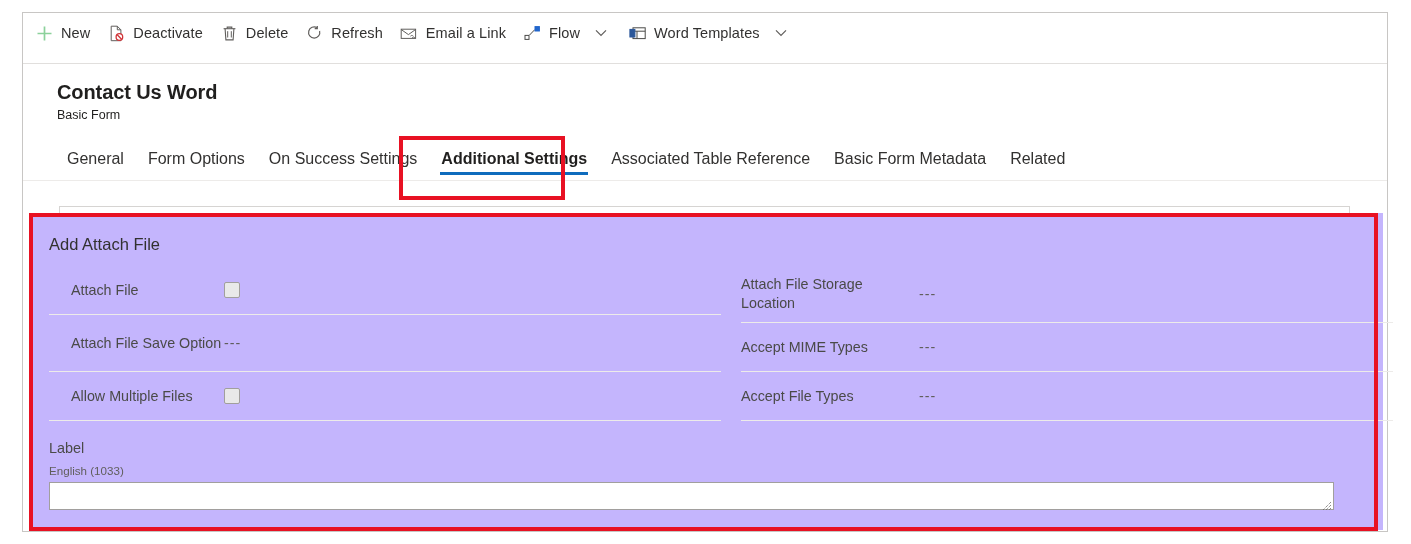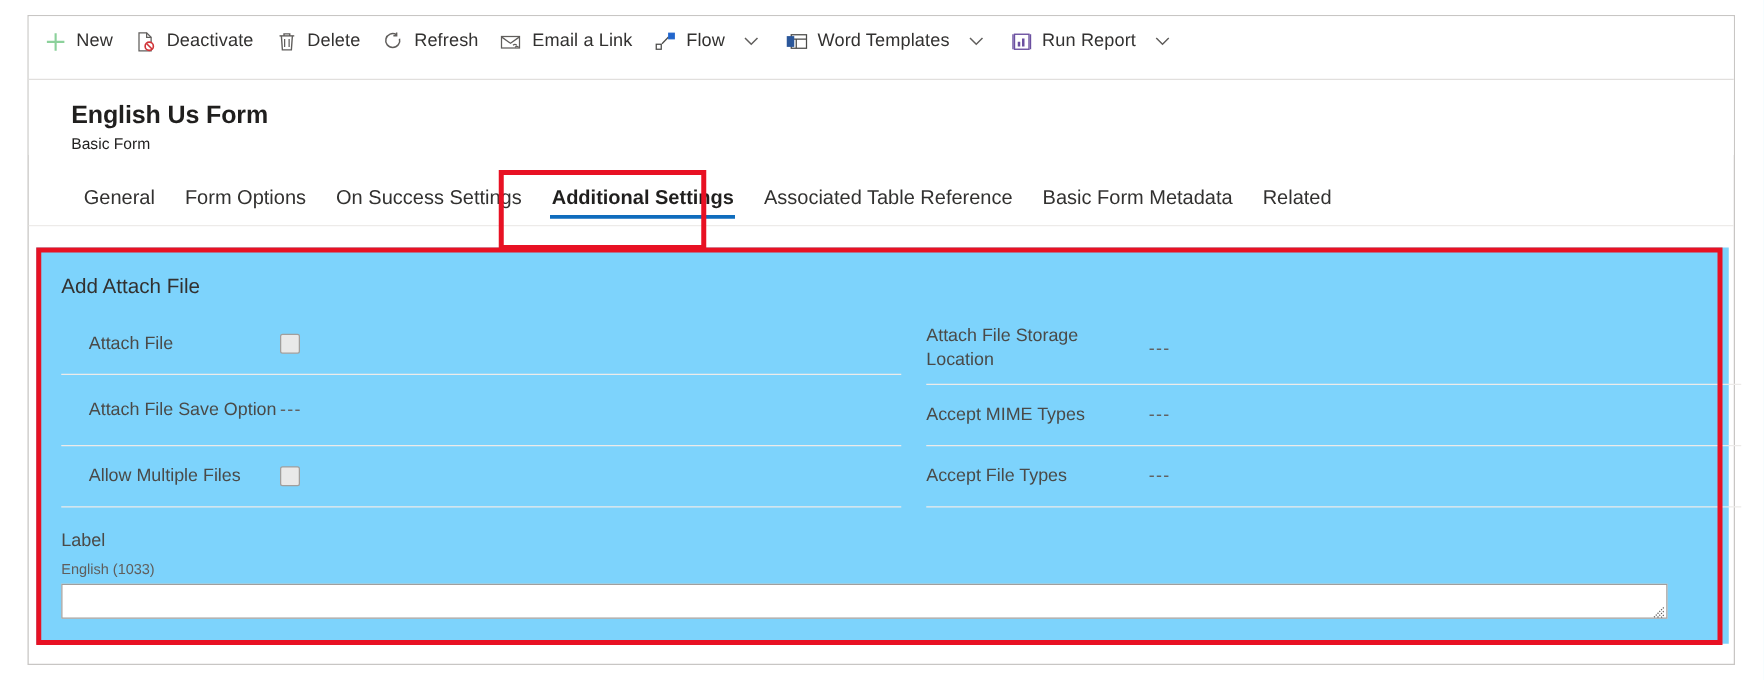--- a/index.html
+++ b/index.html
@@ -131,24 +131,24 @@
     top: 193px;
     height: 14px;
     border: 1px solid #d6d4d2;
     border-bottom: none;
     background: #ffffff;
   }
 
   
   .form-body {
     position: absolute;
-    left: 6px; top: 185px;
+    left: 6px; top: 200px;
     width: 1354px;
     height: 317px;
-    background: #7dd3fc;
+    background: #c4b5fd;
   }
   .annot-section {
     position: absolute;
     left: 0; top: 0;
     width: 1349px; height: 318px;
     border: 4px solid #e81123;
     z-index: 30;
     pointer-events: none;
   }
 
@@ -334,40 +334,24 @@
         </svg>
       </span>
       <span class="cmd-label">Word Templates</span>
       <span class="cmd-caret">
         <svg width="12" height="8" viewBox="0 0 12 8">
             <path d="M1 1.4L6 6.4l5-5" fill="none" stroke="#605e5c" stroke-width="1.2"></path>
           </svg>
       </span>
     </div>
 
-    <div class="cmd-item">
-      <span class="cmd-ico">
-        <svg width="17" height="17" viewBox="0 0 17 17">
-          <rect x="2.6" y="2.4" width="11.6" height="12.0" fill="#fff" stroke="#6b4fa0" stroke-width="1.1"></rect>
-          <rect x="5.2" y="8.4" width="2.0" height="3.8" fill="#6b4fa0"></rect>
-          <rect x="8.6" y="5.8" width="2.0" height="6.4" fill="#6b4fa0"></rect>
-          <path d="M1.4 2.4v12.0M15.4 2.4v12.0" stroke="#6b4fa0" stroke-width="1.1"></path>
-        </svg>
-      </span>
-      <span class="cmd-label">Run Report</span>
-      <span class="cmd-caret">
-        <svg width="12" height="8" viewBox="0 0 12 8">
-            <path d="M1 1.4L6 6.4l5-5" fill="none" stroke="#605e5c" stroke-width="1.2"></path>
-          </svg>
-      </span>
-    </div>
   </div>
 
   <div class="header-zone">
-    <div class="rec-title">English Us Form</div>
+    <div class="rec-title">Contact Us Word</div>
     <div class="rec-sub">Basic Form</div>
   </div>
 
   <div class="tabstrip">
     <div class="tab">
       <span>General</span>
     </div>
     <div class="tab">
       <span>Form Options</span>
     </div>

